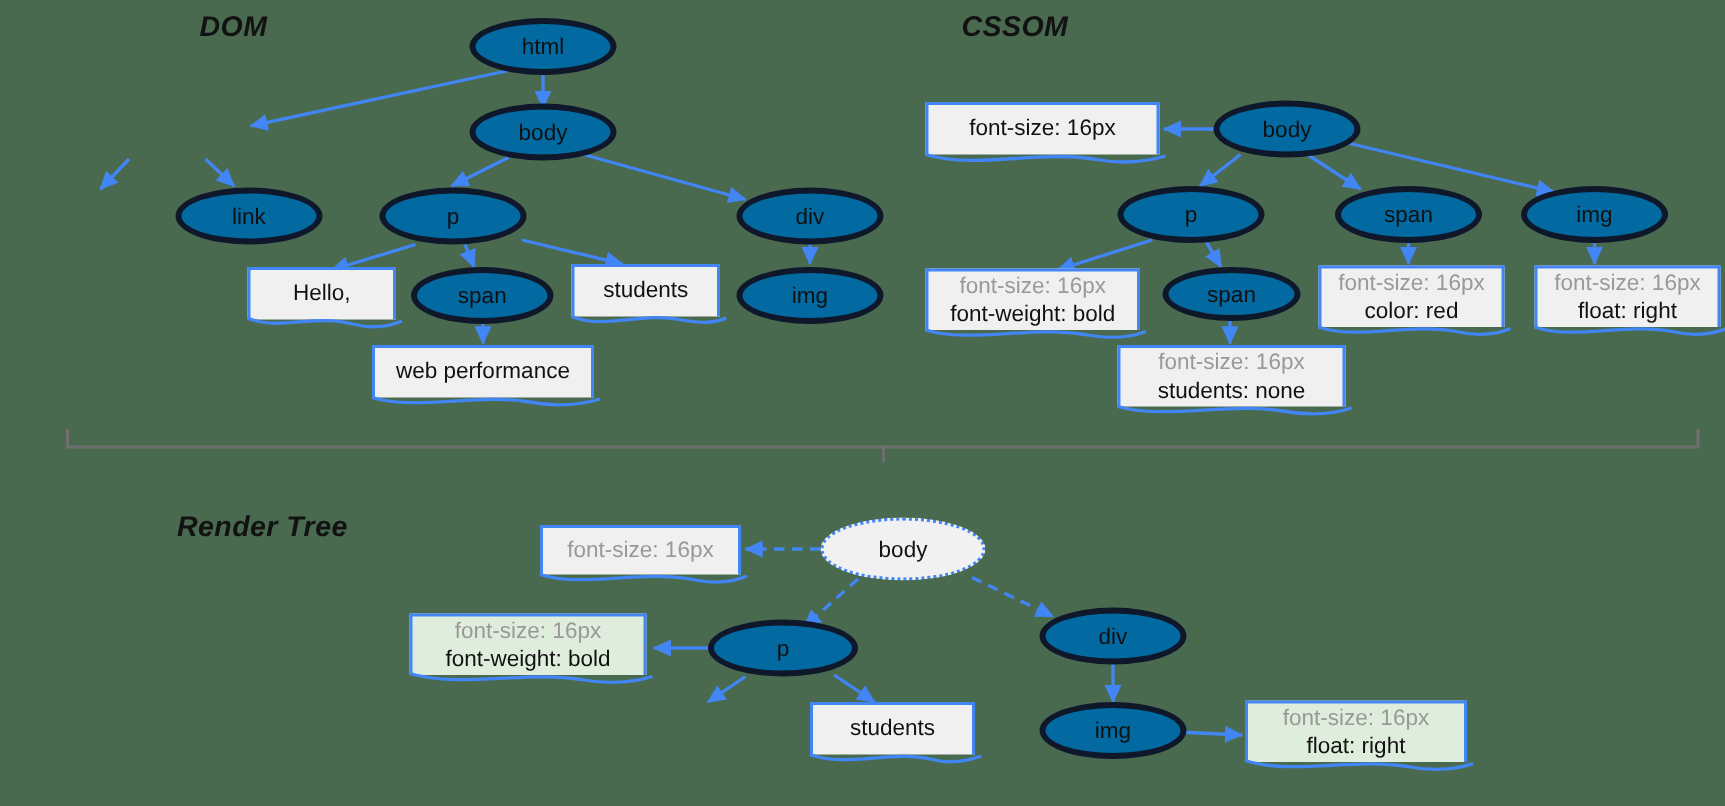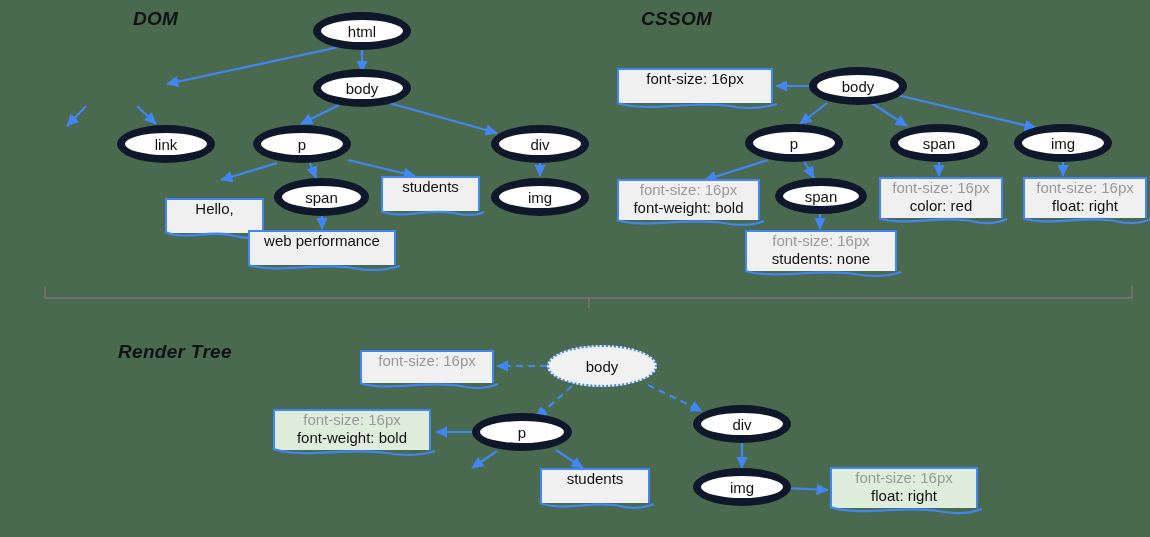--- a/index.html
+++ b/index.html
@@ -32,22 +32,22 @@
     color: #121212;
     letter-spacing: 0.3px;
     white-space: nowrap;
   }
 
   
   .node {
     position: absolute;
     box-sizing: border-box;
     border-radius: 50%;
-    background: #ffffff;
-    border: 8px solid #0f172a;
+    background: #0369a1;
+    border: 4px solid #0f172a;
     color: #111111;
     font-size: 15px;
     display: flex;
     align-items: center;
     justify-content: center;
     white-space: nowrap;
   }
   .node.ghost {
     background: #f1f1f1;
     border: 2px dotted #4285f4;
@@ -58,20 +58,21 @@
     position: absolute;
     box-sizing: border-box;
     background: #f0f0f0;
     border: 2px solid #4285f4;
     border-bottom: none;
     color: #111111;
     font-size: 15px;
     display: flex;
     flex-direction: column;
     align-items: center;
+    justify-content: center;
     line-height: 1.22;
     white-space: nowrap;
   }
   .tbox .wave {
     position: absolute;
     left: -2px;
     right: -2px;
     bottom: -11px;
     height: 13px;
     overflow: visible;
@@ -152,21 +153,21 @@
   <div class="section-title" style="left:118px; top:341px;">Render Tree</div>
 
   <div class="node" style="left:313px; top:12px; width:98px; height:38px;">html</div>
   <div class="node" style="left:313px; top:69px; width:98px; height:38px;">body</div>
   <div class="node" style="left:117px; top:125px; width:98px; height:38px;">link</div>
   <div class="node" style="left:253px; top:125px; width:98px; height:38px;">p</div>
   <div class="node" style="left:491px; top:125px; width:98px; height:38px;">div</div>
   <div class="node" style="left:274px; top:178px; width:95px; height:38px;">span</div>
   <div class="node" style="left:491px; top:178px; width:98px; height:38px;">img</div>
 
-  <div class="tbox" style="left:165px; top:178px; width:99px; height:35px;margin-top:20px;">
+  <div class="tbox" style="left:165px; top:178px; width:99px; height:35px;">
     <span class="line dark-line">Hello,</span>
     <svg class="wave" viewBox="0 0 103 13" preserveAspectRatio="none">
       <path d="M0,1 C20,10 45,-2 70,5 C86,9 96,6 103,3 L103,13 L0,13 Z" fill="#4a6a50"></path>
       <path d="M0,1 C20,10 45,-2 70,5 C86,9 96,6 103,3" fill="none" stroke="#4285f4" stroke-width="2.2"></path>
     </svg>
   </div>
   <div class="tbox" style="left:381px; top:176px; width:99px; height:35px;">
     <span class="line dark-line">students</span>
     <svg class="wave" viewBox="0 0 103 13" preserveAspectRatio="none">
       <path d="M0,2 C22,11 46,-1 72,4 C87,7 97,6 103,3 L103,13 L0,13 Z" fill="#4a6a50"></path>

